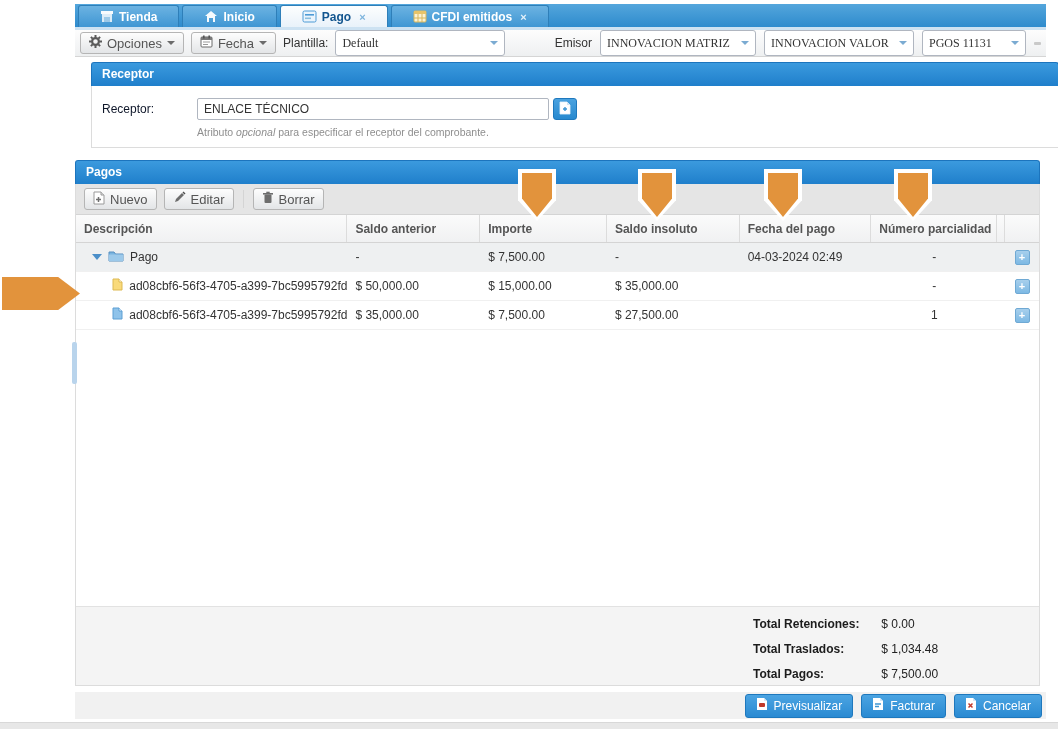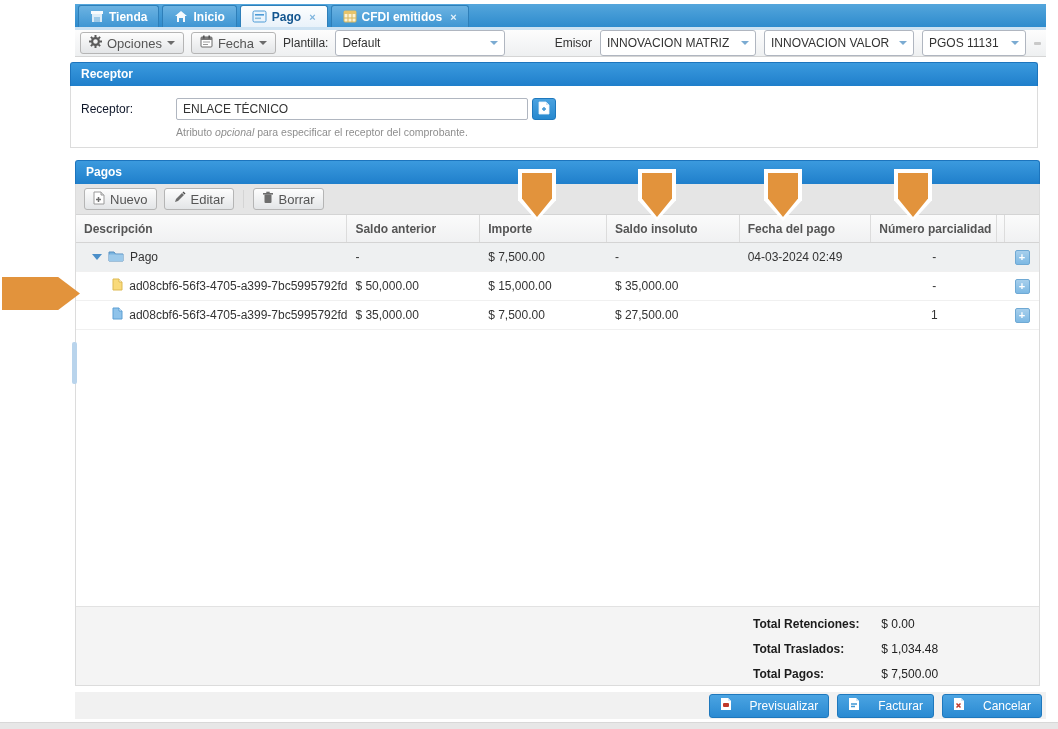--- a/index.html
+++ b/index.html
@@ -3,48 +3,48 @@
 <meta charset="utf-8">
 <style>
   * { box-sizing: border-box; margin: 0; padding: 0; }
   html,body { width:1058px; height:729px; background:#fff; font-family:"Liberation Sans","DejaVu Sans",sans-serif; overflow:hidden; }
   .page { position:relative; width:1058px; height:729px; background:#fff; }
 
   
   .tabbar { position:absolute; left:75px; top:4px; width:971px; height:23px;
     background:linear-gradient(#54a6dc,#2e8bcd); display:flex; align-items:flex-end; padding-left:3px; }
   .tab { display:inline-flex; align-items:center; gap:5px; height:22px; margin-right:3px;
-    padding:0 11px; border:1px solid #2e7fb9; border-bottom:none; border-radius:3px 3px 0 0;
+    padding:0 21px; border:1px solid #2e7fb9; border-bottom:none; border-radius:3px 3px 0 0;
     background:linear-gradient(#6cb3e2,#3f96d3); color:#fff; font-size:12px; font-weight:bold; cursor:default; }
   .tab.active { background:linear-gradient(#fdfefe,#e9f2fa); color:#13568f; }
   .tab .close { font-size:11px; line-height:10px; margin-left:3px; color:rgba(255,255,255,.85); font-weight:bold; }
   .tab.active .close { color:#7db4dd; }
   .tab svg { display:block; }
 
   
   .substrip { position:absolute; left:75px; top:27px; width:971px; height:3px; background:#cde2f2; }
   .toolbar { position:absolute; left:75px; top:30px; width:971px; height:27px;
     background:linear-gradient(#fdfdfd,#eef0f1); border-bottom:1px solid #d5d5d5;
     display:flex; align-items:center; padding:0 5px; gap:7px; font-size:12px; color:#333; }
   .btn-gray { height:22px; display:inline-flex; align-items:center; gap:5px; padding:0 8px;
     border:1px solid #b5b5b5; border-radius:3px; background:linear-gradient(#fdfdfd,#e3e5e7);
     color:#555; font-size:13px; cursor:pointer; }
   .caret-dark { width:0; height:0; border-left:4px solid transparent; border-right:4px solid transparent; border-top:4px solid #6b6b6b; }
   .combo { height:22px; background:#fff; border:1px solid #b0b6c0; border-radius:3px;
-    display:inline-flex; align-items:center; justify-content:space-between; padding:12px 6px; font-size:12px; color:#333; cursor:pointer; }
+    display:inline-flex; align-items:center; justify-content:space-between; padding:12px 6px; font-size:12px; color:#333; cursor:pointer;font-family:Liberation Serif, serif; }
   .caret-blue { width:0; height:0; border-left:4px solid transparent; border-right:4px solid transparent; border-top:4px solid #7babd2; margin-left:6px; }
   .emisor-group { margin-left:auto; display:flex; align-items:center; gap:8px; }
   .mini-dash { width:7px; height:3px; background:#c9c9c9; border-radius:1px; }
 
   
   .panel-header { height:24px; background:linear-gradient(#3b9ade,#1f7fcb); border:1px solid #1c74bd; border-bottom:none;
     border-radius:3px 3px 0 0; color:#fff; font-size:12px; font-weight:bold; line-height:23px; padding-left:10px; }
   .panel-body { background:#fff; border:1px solid #dcdcdc; border-top:none; }
 
-  .receptor-panel { position:absolute; left:70px; top:62px; width:968px; }
+  .receptor-panel { position:absolute; left:91px; top:62px; width:968px; }
   .receptor-body { height:62px; position:relative; }
   .receptor-label { position:absolute; left:10px; top:16px; font-size:12px; color:#0f172a; }
   .receptor-input { position:absolute; left:105px; top:12px; width:352px; height:22px; border:1px solid #b0b6c0; border-radius:2px;
     font-size:12px; color:#333; padding:0 6px; font-family:"Liberation Sans",sans-serif; }
   .receptor-addbtn { position:absolute; left:461px; top:12px; width:24px; height:22px; border:1px solid #1e78bd; border-radius:3px;
     background:linear-gradient(#4aa2e0,#2789cf); display:flex; align-items:center; justify-content:center; cursor:pointer; }
   .receptor-hint { position:absolute; left:105px; top:40px; font-size:10.5px; color:#8e8e8e; }
   .receptor-hint i { font-style:italic; }
 
   .pagos-panel { position:absolute; left:75px; top:160px; width:965px; height:526px; }
@@ -69,21 +69,21 @@
     color:#fff; font-size:11px; font-weight:bold; line-height:13px; text-align:center; cursor:pointer; }
   .gfiller { flex:1; background:#fff; }
   .gfooter { height:79px; background:#f4f4f4; border-top:1px solid #e2e2e2; padding-top:5px; font-size:12px; }
   .total-row { height:25px; line-height:25px; padding-left:677px; }
   .total-row .tlabel { display:inline-block; width:125px; font-weight:bold; color:#1c1c1c; }
   .total-row .tvalue { color:#222; }
 
   
   .bottom-bar { position:absolute; left:75px; top:692px; width:971px; height:27px; background:#f1f1f1;
     display:flex; align-items:center; justify-content:flex-end; gap:8px; padding-right:4px; }
-  .btn-blue { height:24px; display:inline-flex; align-items:center; gap:18px; padding:8px 10px;
+  .btn-blue { height:24px; display:inline-flex; align-items:center; gap:6px; padding:8px 10px;
     border:1px solid #1e78bd; border-radius:3px; background:linear-gradient(#4ba4e2,#2a8ad2);
     color:#fff; font-size:12px; cursor:pointer; }
   .page-strip { position:absolute; left:0; top:722px; width:1058px; height:7px; background:#e7e7e7; border-top:1px solid #d8d8d8; }
 
   
   .col-pointer { position:absolute; top:169px; width:38px; height:52px; z-index:30; }
   .col-pointer .pout { width:38px; height:52px; background:#fff; clip-path:polygon(0 0,100% 0,100% 60%,50% 100%,0 60%); }
   .col-pointer .pin { position:absolute; left:4px; top:4px; width:30px; height:44px; background:#e2933c; clip-path:polygon(0 0,100% 0,100% 58%,50% 100%,0 58%); }
   .cp1{left:518px;} .cp2{left:638px;} .cp3{left:764px;} .cp4{left:894px;}
   .row-pointer { position:absolute; left:2px; top:277px; width:78px; height:33px; background:#e2933c;

